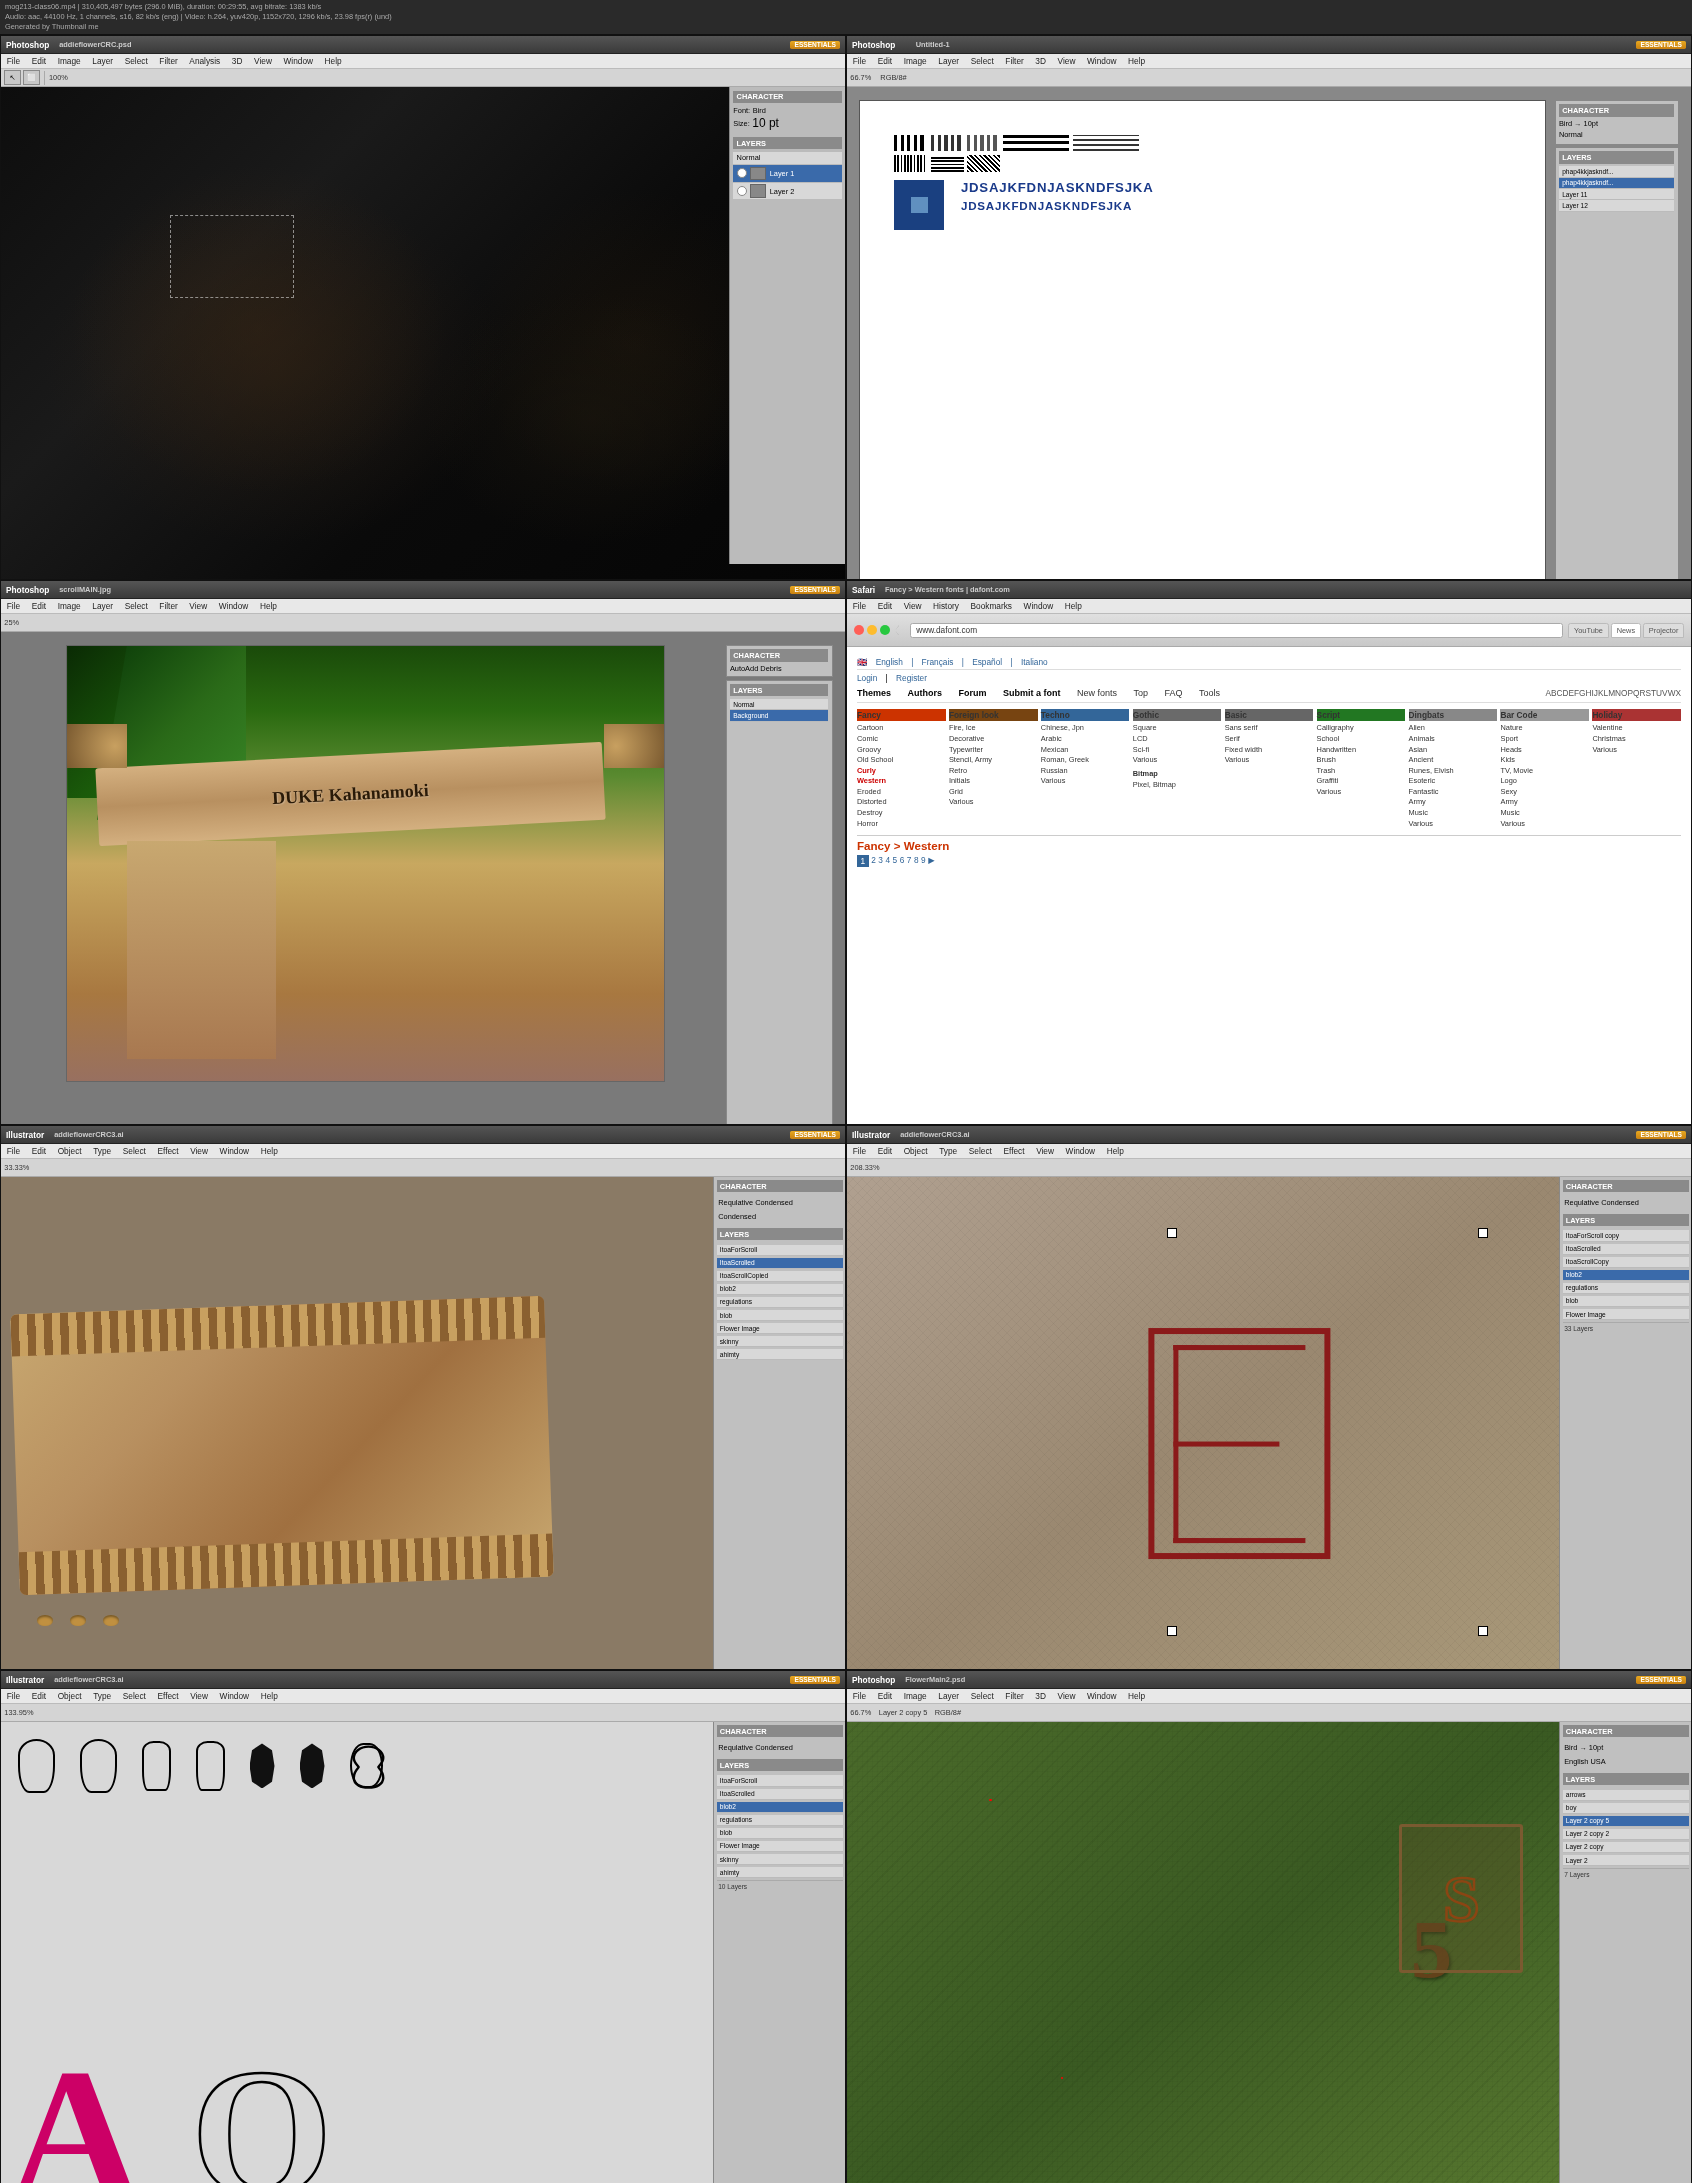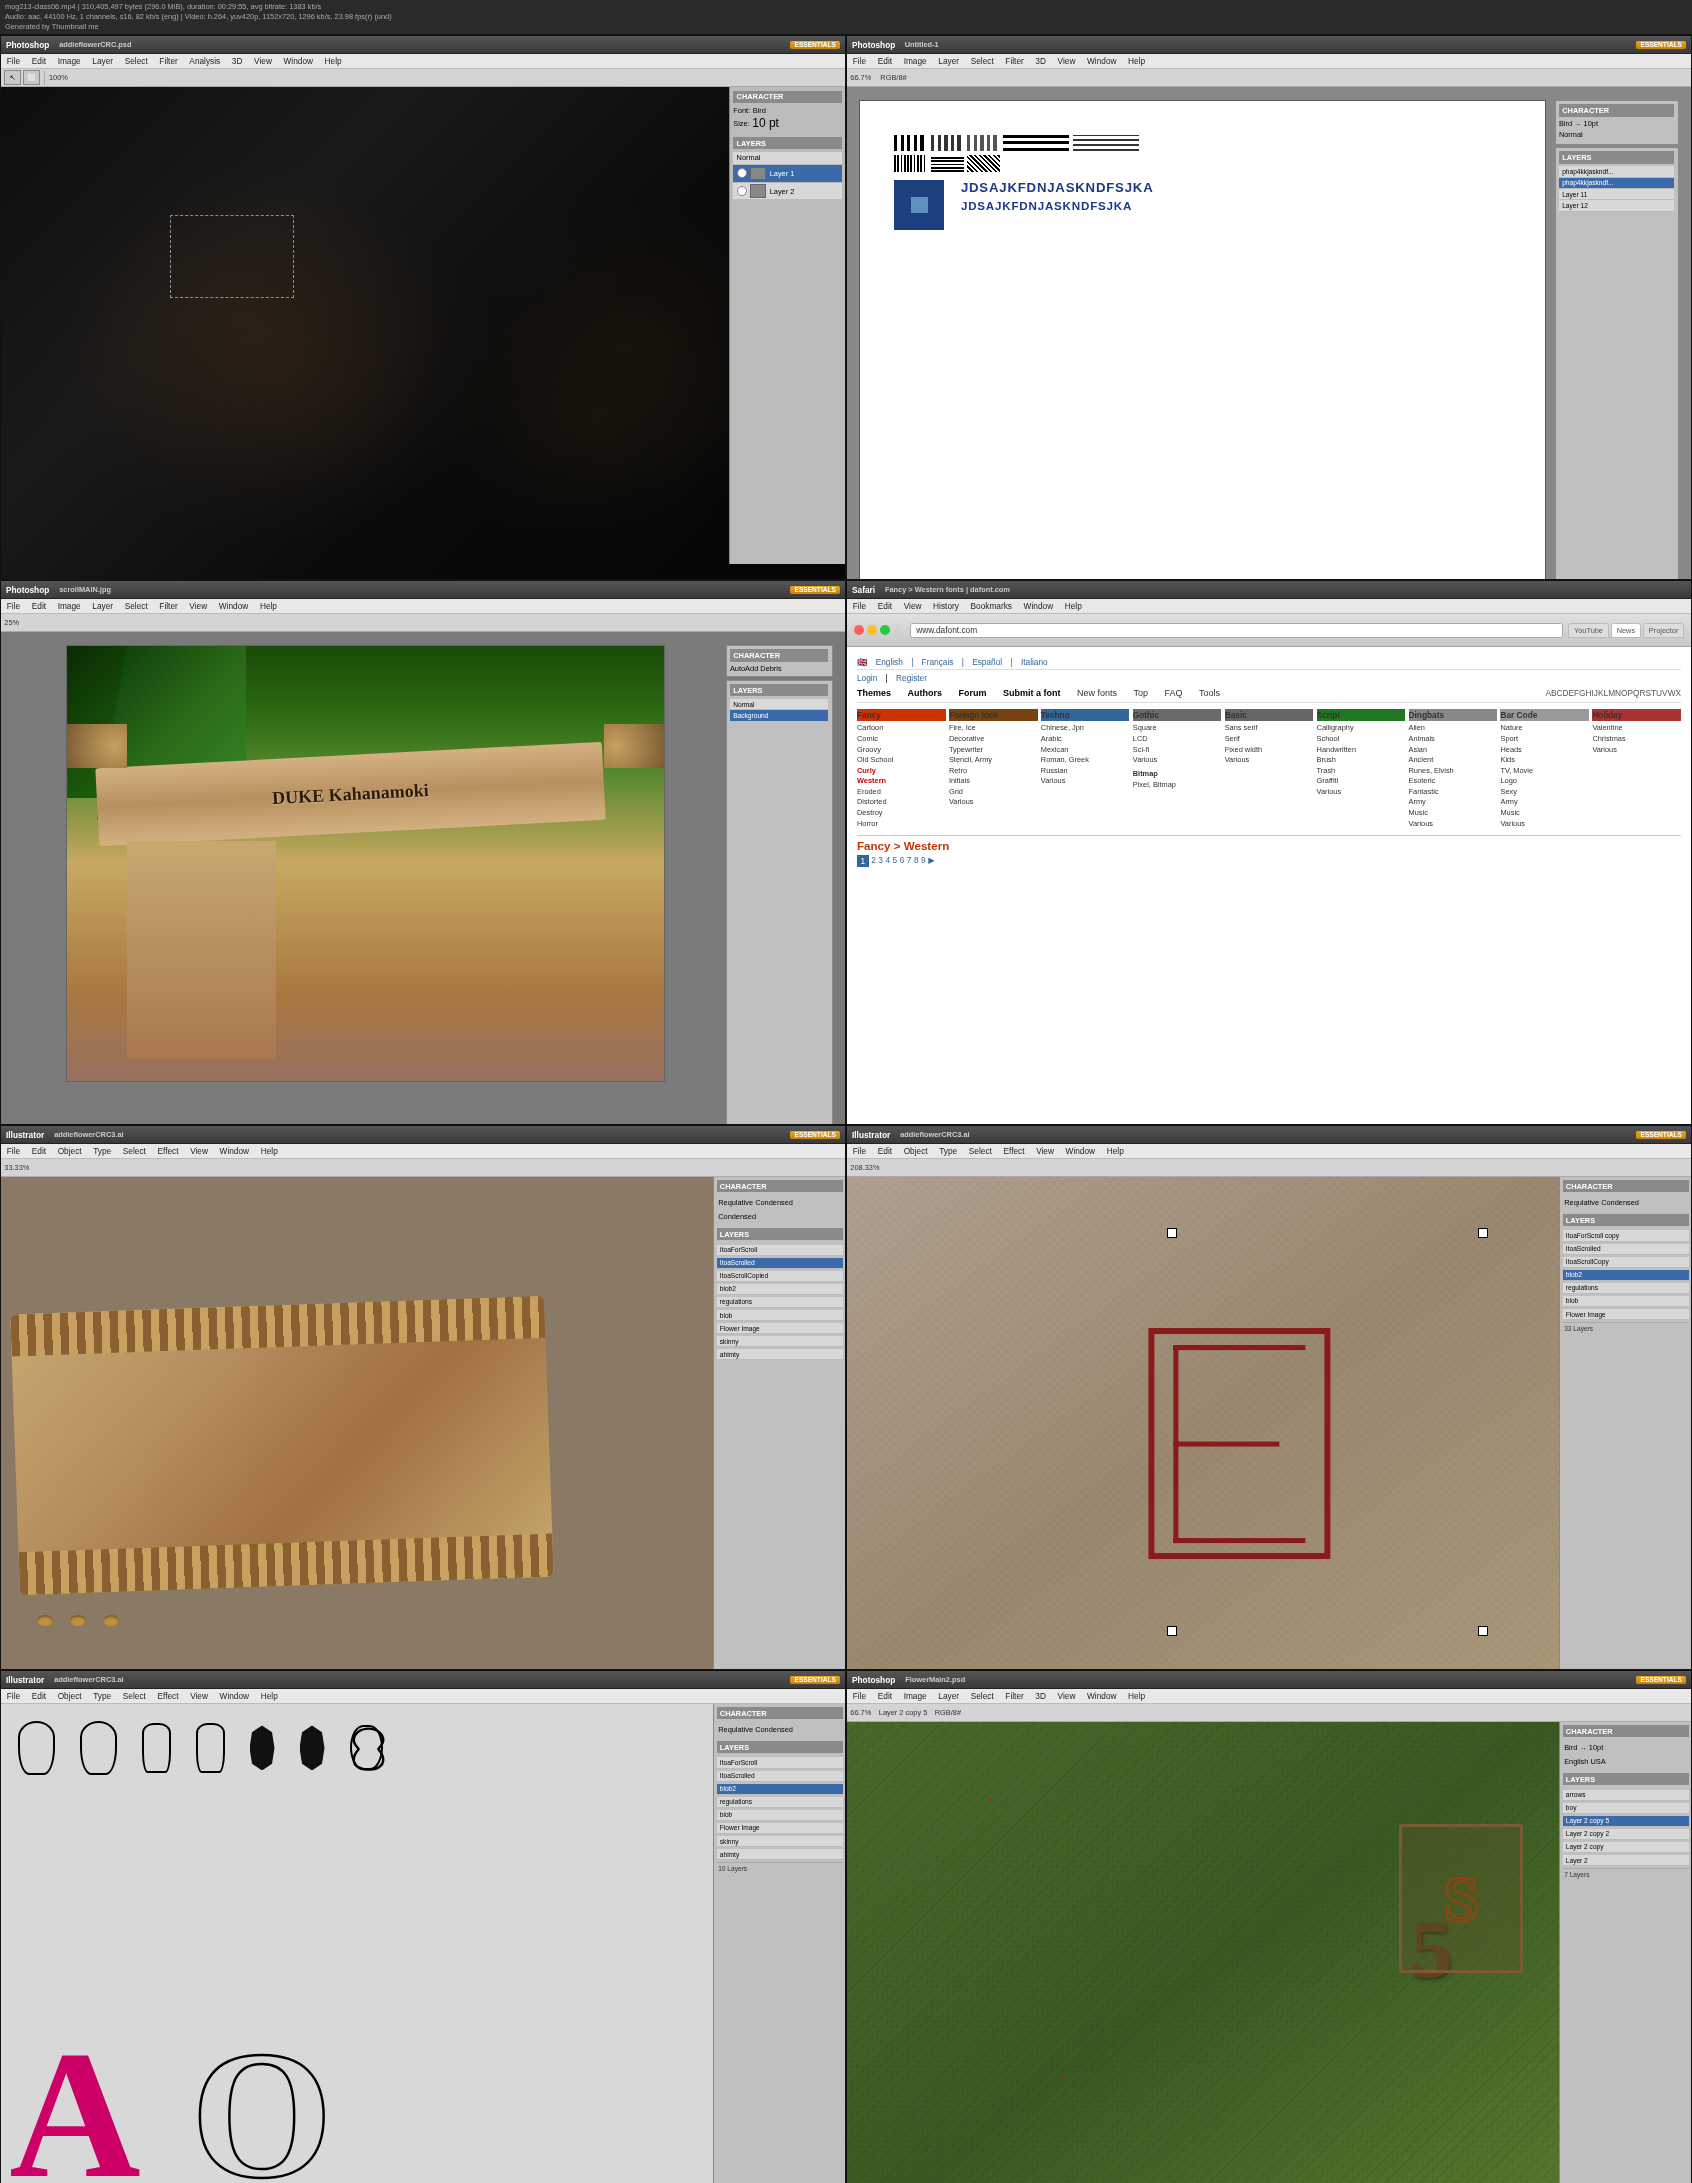--- a/index.html
+++ b/index.html
@@ -406,21 +406,21 @@
           <span style="font-size:7.4px;">Layer 2</span>
         </div>
       </div>
 
     </div>
   </div>
 
   <div class="cell cell-2">
     <div class="app-titlebar">
       <span class="app-name">Photoshop</span>
-      <span style="font-size:7.4px; color:#ccc; margin-left:6px;">Untitled-1</span>
+      <span style="font-size:7.4px; color:#ccc; margin-left:17px;">Untitled-1</span>
       <span class="essentials-badge">ESSENTIALS</span>
     </div>
     <div class="menu-bar">
       <span class="menu-item">File</span>
       <span class="menu-item">Edit</span>
       <span class="menu-item">Image</span>
       <span class="menu-item">Layer</span>
       <span class="menu-item">Select</span>
       <span class="menu-item">Filter</span>
       <span class="menu-item">3D</span>
@@ -896,20 +896,23 @@
       <span class="menu-item">File</span>
       <span class="menu-item">Edit</span>
       <span class="menu-item">Object</span>
       <span class="menu-item">Type</span>
       <span class="menu-item">Select</span>
       <span class="menu-item">Effect</span>
       <span class="menu-item">View</span>
       <span class="menu-item">Window</span>
       <span class="menu-item">Help</span>
     </div>
+    <div class="toolbar">
+      <span style="font-size:7.4px; color:#333;">133.95%</span>
+    </div>
     <div class="content-area">
       <div style="display:flex; height:100%;">
 
         <div style="flex:1; background:#d8d8d8; padding:16.5px; position:relative; overflow:hidden;">
 
           <div style="display:flex; gap:25px; align-items:center; margin-bottom:25px; flex-wrap:wrap;">
 
             <div style="width:37px; height:54px; border:2.5px solid #000; border-radius:50% 50% 30% 30% / 30% 30% 50% 50%; background:transparent;"></div>
             <div style="width:37px; height:54px; border:2.5px solid #000; border-radius:50% 50% 30% 30% / 30% 30% 50% 50%; background:transparent;"></div>
             <div style="width:29px; height:50px; border:2.5px solid #000; border-radius:40% 40% 20% 20% / 20% 20% 40% 40%; background:transparent;"></div>

